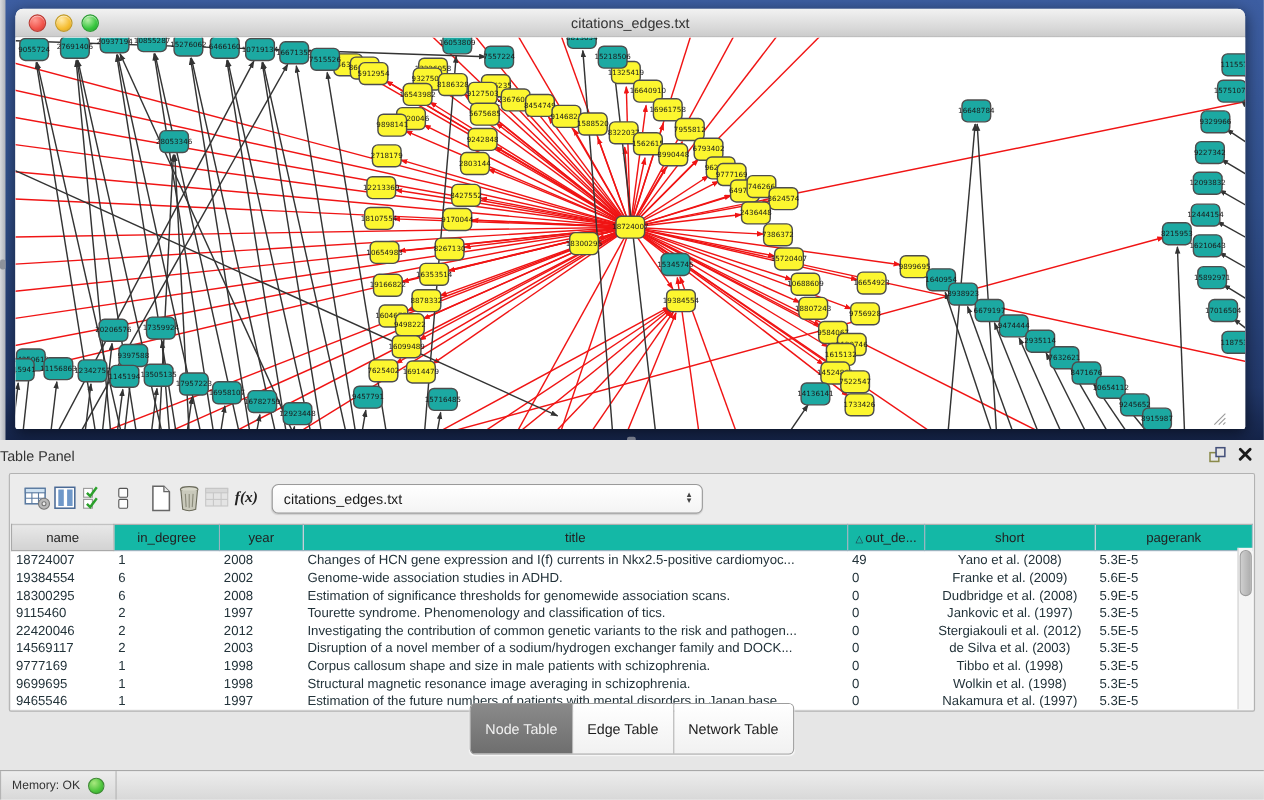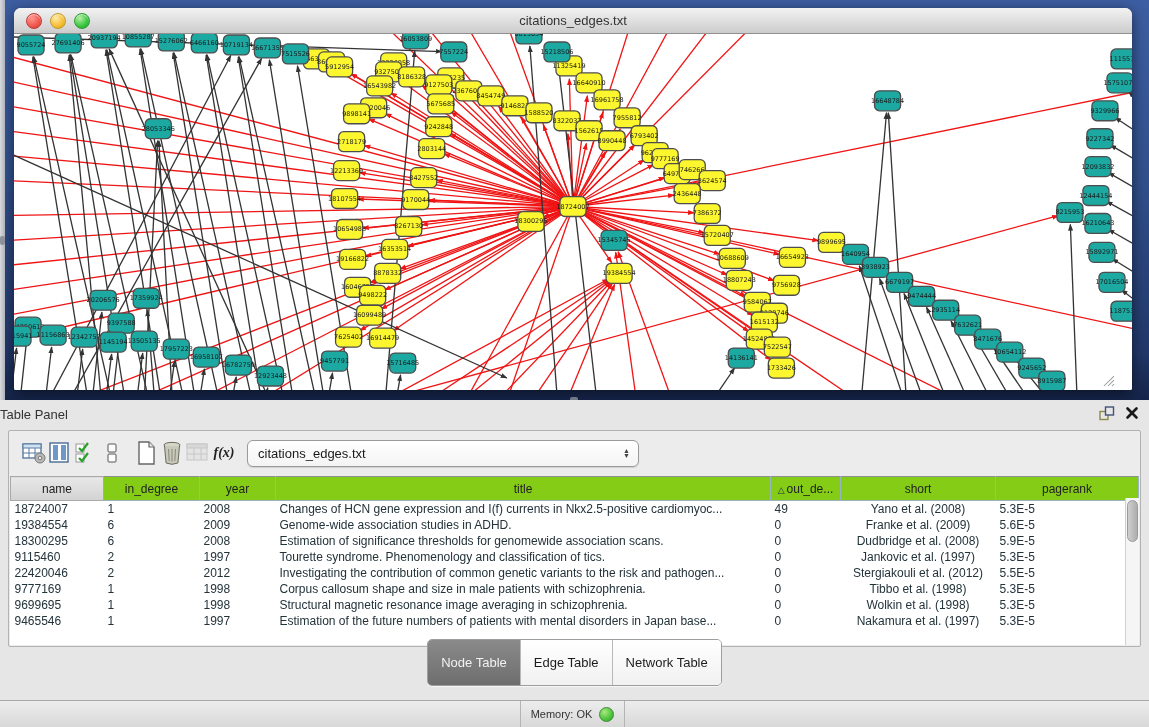--- a/index.html
+++ b/index.html
@@ -47,42 +47,42 @@
   .tool{width:26px;height:26px;display:flex;align-items:center;justify-content:center;}
   .fx{font-family:"Liberation Serif",serif;font-style:italic;font-weight:bold;font-size:14px;color:#222;}
   .dropdown{margin-left:10px;width:390px;height:25px;background:linear-gradient(180deg,#ffffff,#f4f4f4);
             border:1px solid #9a9a9a;border-radius:6px;display:flex;align-items:center;position:relative;
             box-shadow:0 1px 1px rgba(0,0,0,.12);}
   .dropdown .val{margin-left:10px;font-size:13px;color:#1a1a1a;}
   .stepper{position:absolute;right:8px;top:0;bottom:0;display:flex;flex-direction:column;justify-content:center;line-height:5px;color:#444;font-size:7px;}
 
   .tablewrap{position:absolute;left:1px;top:45px;right:1px;bottom:1px;background:#fff;overflow:hidden;}
   table.grid{border-collapse:collapse;width:100%;table-layout:fixed;font-size:12px;color:#23333a;}
-  table.grid th{height:21px;background:#84cc16;border:1px solid #9ab4bf;border-top:1px solid #8f8f8f;
+  table.grid th{height:21px;background:#14b8a6;border:1px solid #9ab4bf;border-top:1px solid #8f8f8f;
                 font-weight:normal;font-size:12px;color:#222;text-align:center;overflow:hidden;white-space:nowrap;}
   table.grid th.keycol{background:linear-gradient(180deg,#e8e8e8,#d2d2d2);border-color:#a9a9a9;}
   table.grid td{height:16px;padding:0 4px;border:none;overflow:hidden;white-space:nowrap;text-overflow:clip;}
   table.grid td.c-short{text-align:center;}
   .sort-tri{font-size:9px;color:#234;margin-right:2px;}
   .vscroll{position:absolute;right:0;top:22px;bottom:0;width:13px;background:#f5f5f5;border-left:1px solid #d0d0d0;}
   .vscroll .thumb{position:absolute;left:1px;right:1px;top:2px;height:40px;border-radius:6px;
                   background:linear-gradient(90deg,#cfcfcf,#adadad);border:1px solid #9b9b9b;}
 
   
   .tabbar{position:absolute;left:0;right:0;bottom:26px;height:24px;display:flex;justify-content:center;align-items:center;}
   .segments{display:inline-flex;border:1px solid #9d9d9d;border-radius:5px;overflow:hidden;
             box-shadow:0 1px 1px rgba(255,255,255,.7);font-size:13px;}
   .seg{padding:15px 13px;background:linear-gradient(180deg,#ffffff,#f1f1f1);color:#1c1c1c;border-left:1px solid #b8b8b8;}
   .seg:first-child{border-left:none;}
   .seg.active{background:linear-gradient(180deg,#8a8a8a,#6e6e6e);color:#f2f2f2;}
 
   
   .statusbar{position:absolute;left:0;bottom:0;width:1149px;height:26px;
              background:linear-gradient(180deg,#ededed,#d8d8d8);border-top:1px solid #a8a8a8;
-             display:flex;justify-content:center;align-items:stretch;}
+             display:flex;justify-content:flex-start;align-items:stretch;}
   .status-right{display:flex;align-items:center;gap:7px;padding:0 10px;
                 border-left:1px solid #b4b4b4;border-right:1px solid #b4b4b4;margin-right:4px;}
   .status-right .lbl{font-size:11px;color:#333;}
   .memdot{width:13px;height:13px;border-radius:50%;border:1px solid #3f8a35;
           background:radial-gradient(circle at 35% 30%,#a9e87f,#4cc43c 60%,#2f9e2f);}
 </style>
 </head>
 <body>
 
 <div class="app">
@@ -866,21 +866,21 @@
                 <td class="c-in_degree">1</td>
                 <td class="c-year">2008</td>
                 <td class="c-title">Changes of HCN gene expression and I(f) currents in Nkx2.5-positive cardiomyoc...</td>
                 <td class="c-out_degree">49</td>
                 <td class="c-short">Yano et al. (2008)</td>
                 <td class="c-pagerank">5.3E-5</td>
               </tr>
               <tr>
                 <td class="c-name">19384554</td>
                 <td class="c-in_degree">6</td>
-                <td class="c-year">2009</td>
+                <td class="c-year">2002</td>
                 <td class="c-title">Genome-wide association studies in ADHD.</td>
                 <td class="c-out_degree">0</td>
                 <td class="c-short">Franke et al. (2009)</td>
                 <td class="c-pagerank">5.6E-5</td>
               </tr>
               <tr>
                 <td class="c-name">18300295</td>
                 <td class="c-in_degree">6</td>
                 <td class="c-year">2008</td>
                 <td class="c-title">Estimation of significance thresholds for genomewide association scans.</td>
@@ -900,20 +900,29 @@
               <tr>
                 <td class="c-name">22420046</td>
                 <td class="c-in_degree">2</td>
                 <td class="c-year">2012</td>
                 <td class="c-title">Investigating the contribution of common genetic variants to the risk and pathogen...</td>
                 <td class="c-out_degree">0</td>
                 <td class="c-short">Stergiakouli et al. (2012)</td>
                 <td class="c-pagerank">5.5E-5</td>
               </tr>
               <tr>
+                <td class="c-name">14569117</td>
+                <td class="c-in_degree">2</td>
+                <td class="c-year">2003</td>
+                <td class="c-title">Disruption of a novel member of a sodium/hydrogen exchanger family and DOCK...</td>
+                <td class="c-out_degree">0</td>
+                <td class="c-short">de Silva et al. (2003)</td>
+                <td class="c-pagerank">5.3E-5</td>
+              </tr>
+              <tr>
                 <td class="c-name">9777169</td>
                 <td class="c-in_degree">1</td>
                 <td class="c-year">1998</td>
                 <td class="c-title">Corpus callosum shape and size in male patients with schizophrenia.</td>
                 <td class="c-out_degree">0</td>
                 <td class="c-short">Tibbo et al. (1998)</td>
                 <td class="c-pagerank">5.3E-5</td>
               </tr>
               <tr>
                 <td class="c-name">9699695</td>

